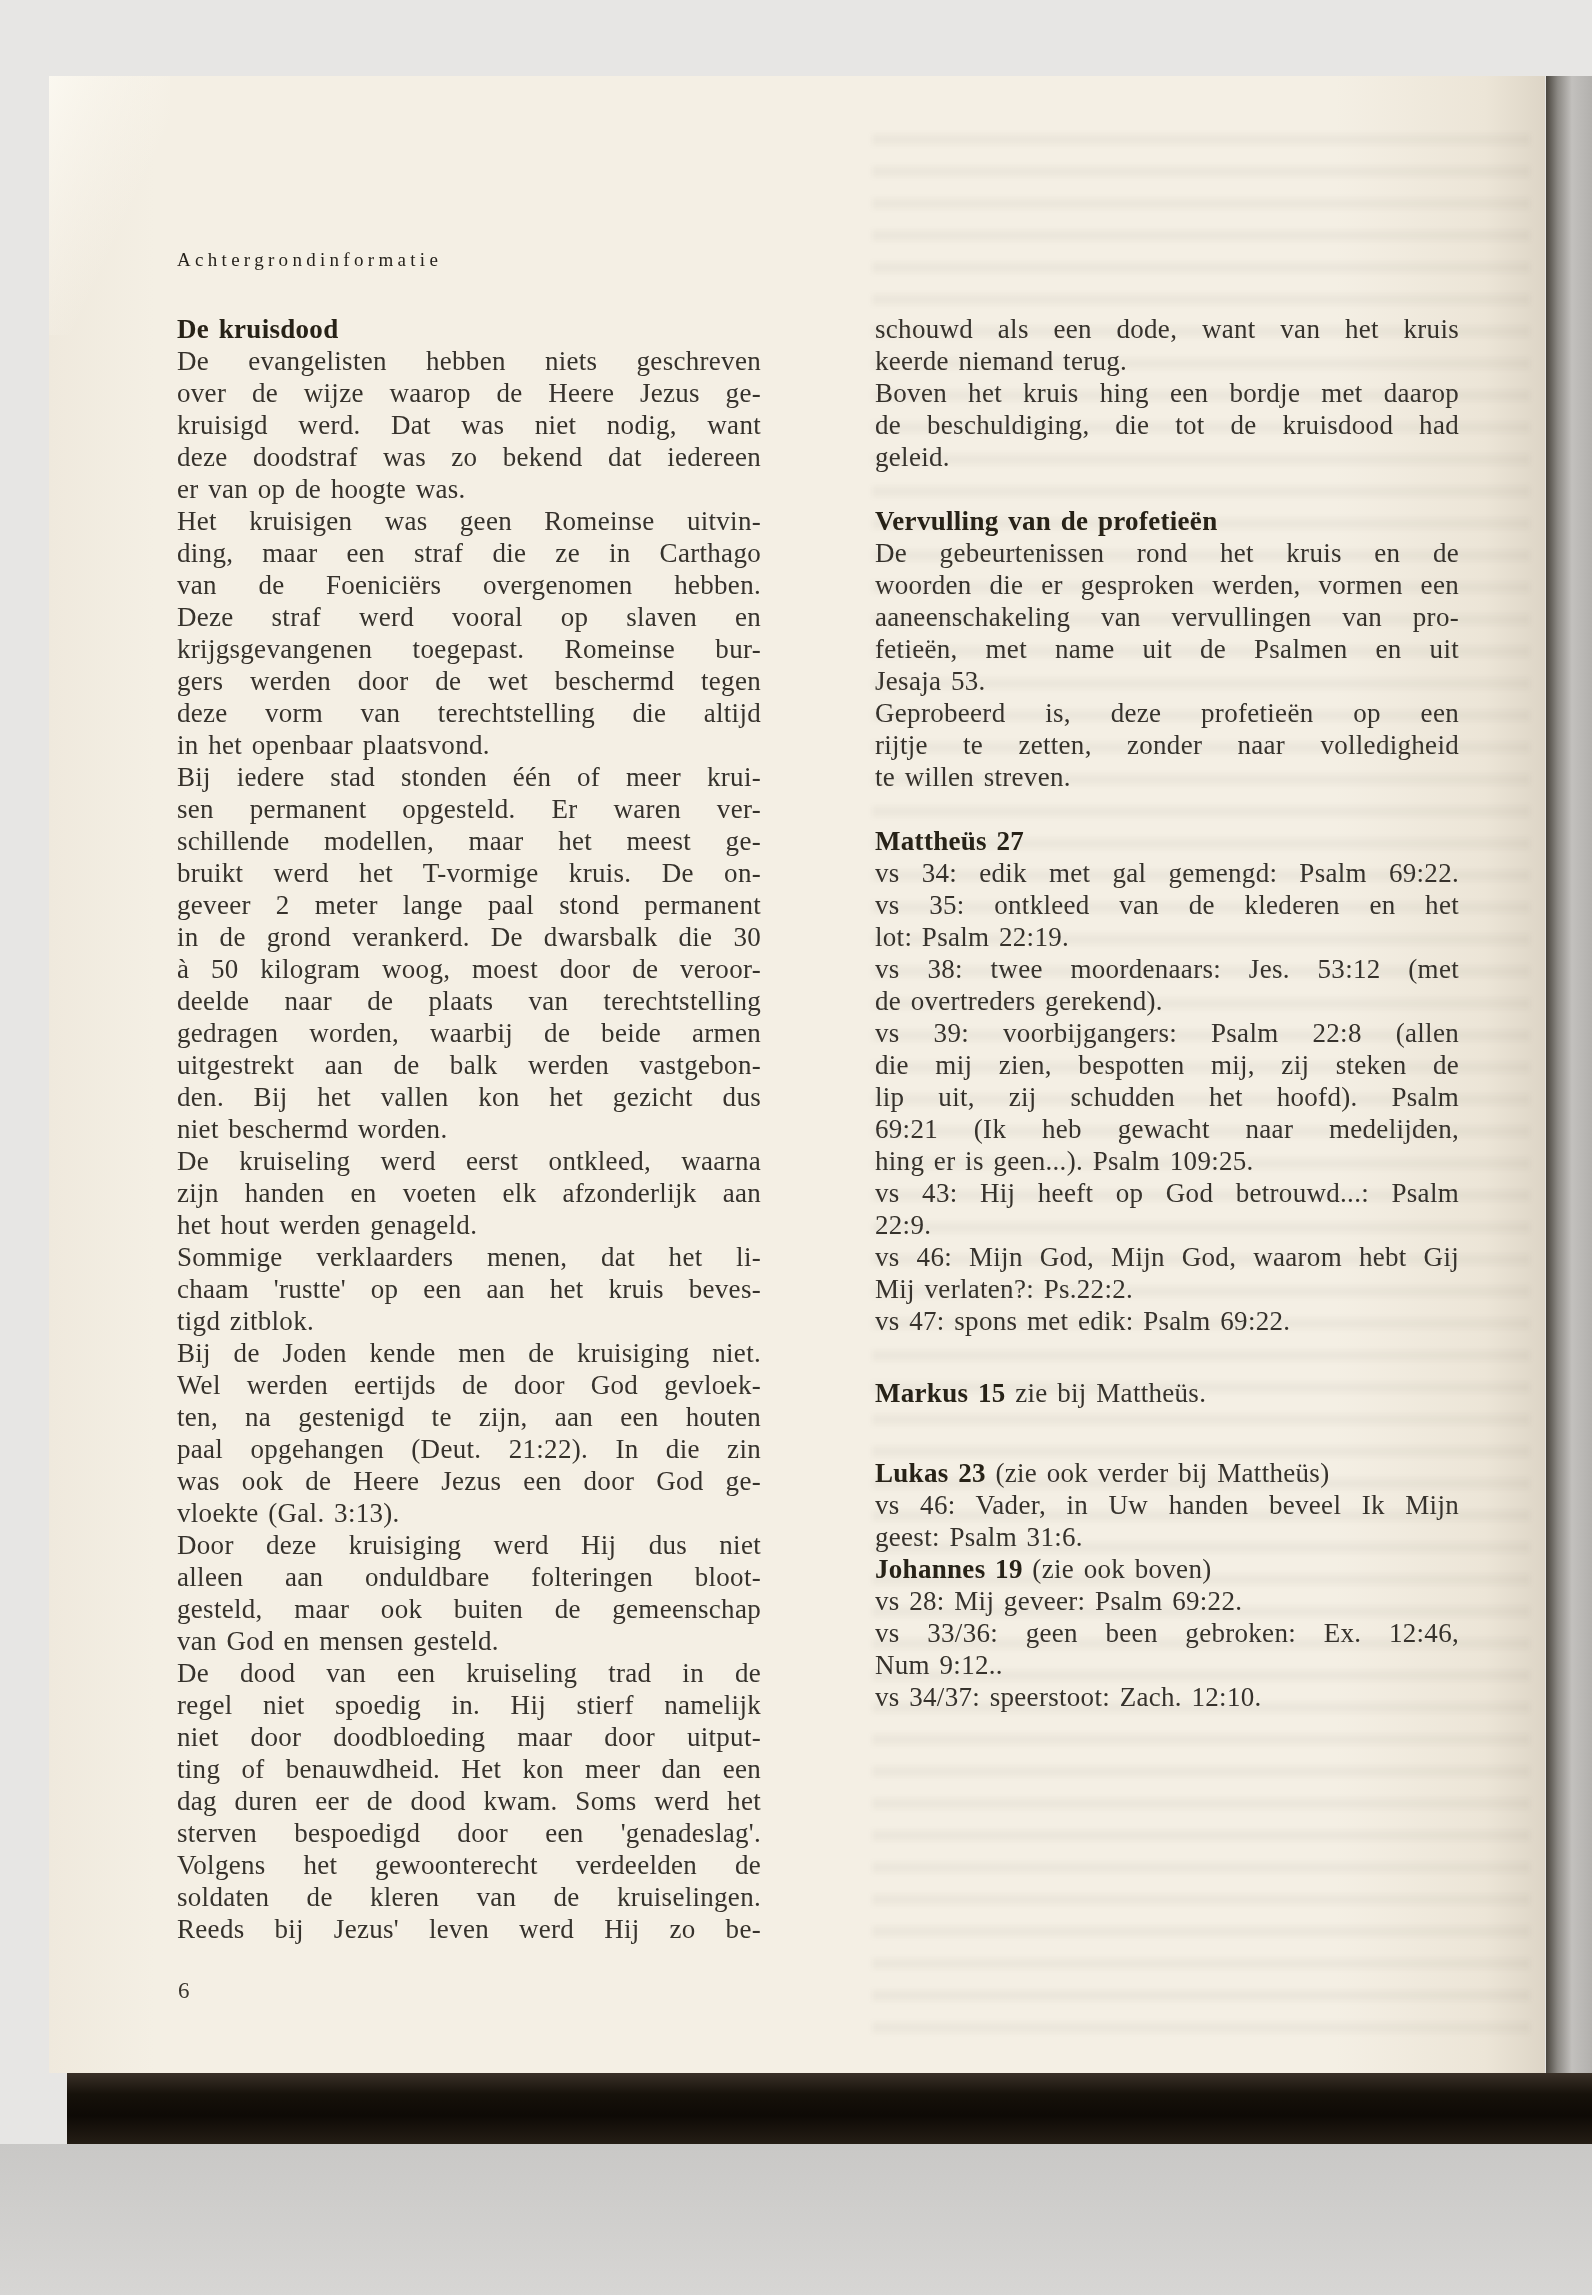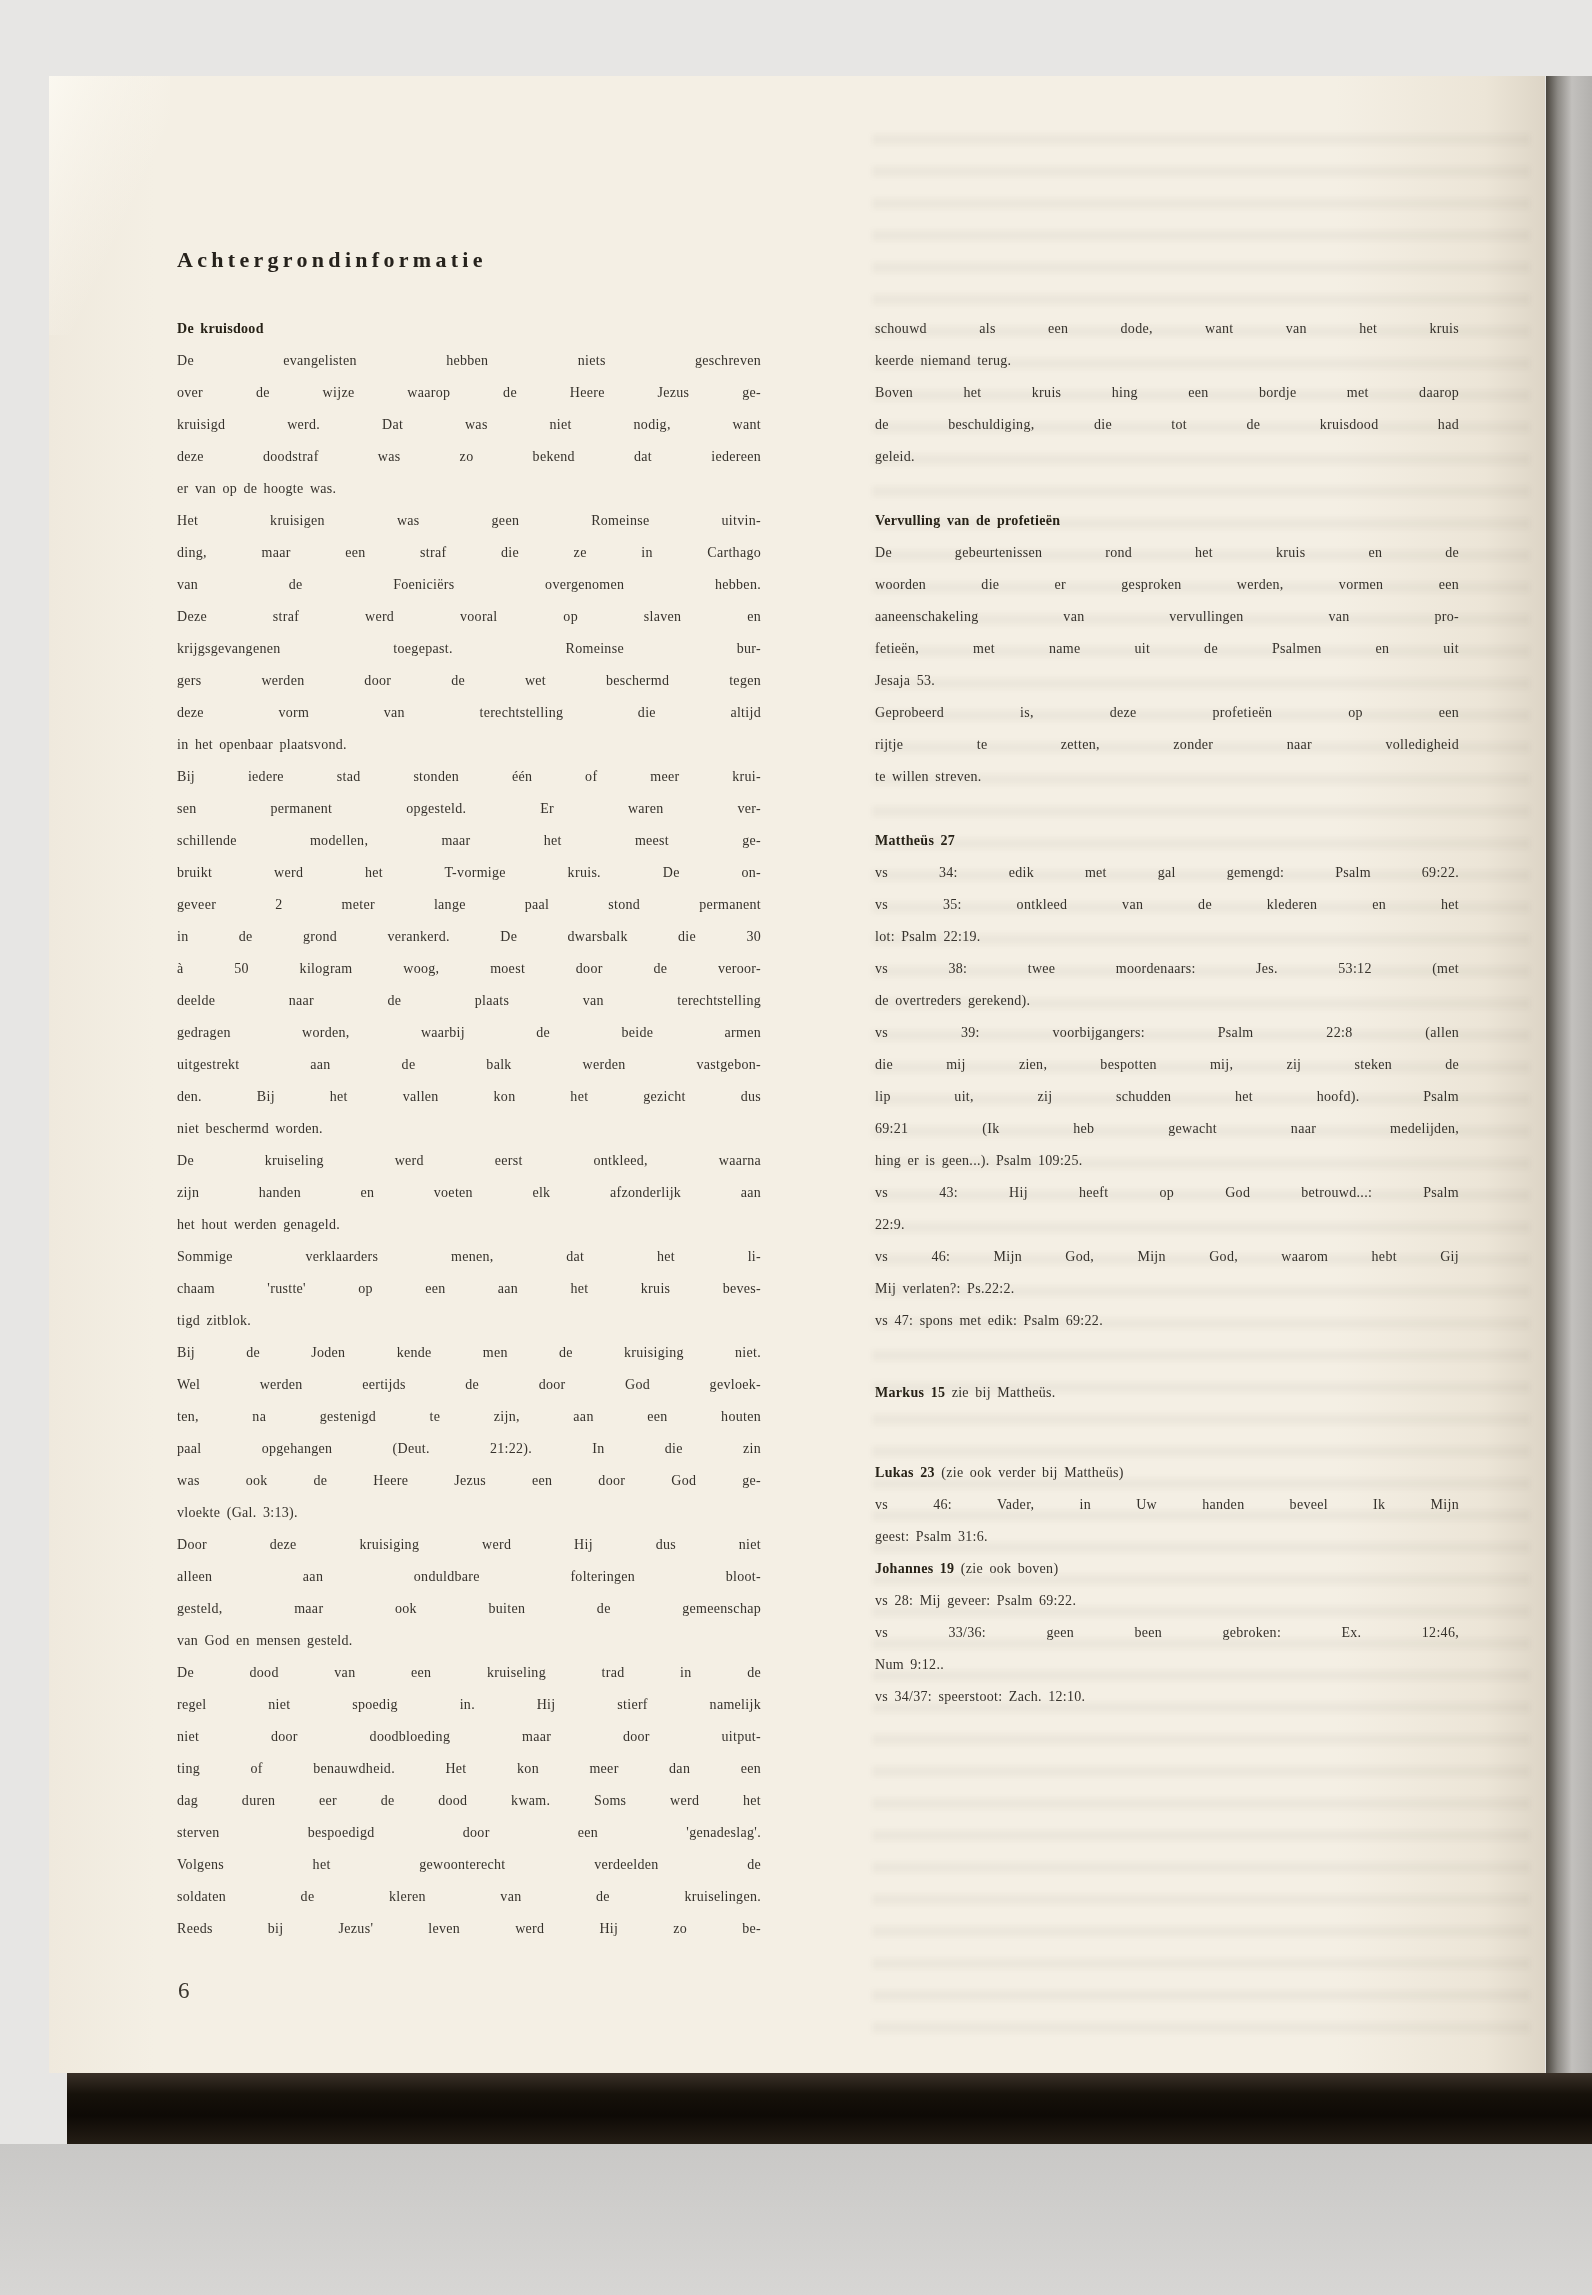--- a/index.html
+++ b/index.html
@@ -20,26 +20,26 @@
   .ghost{
     position:absolute;left:55%;top:2%;width:44%;height:96%;
     background:repeating-linear-gradient(0deg,
       rgba(105,98,86,0.05) 0px, rgba(105,98,86,0.05) 11.2px,
       rgba(0,0,0,0) 11.2px, rgba(0,0,0,0) 32px);
     filter:blur(2.6px);
     pointer-events:none;
   }
   .content{position:absolute;left:128px;top:166px;width:1286px;}
   .title{
-    font-size:22px;font-weight:bold;letter-spacing:4.3px;
+    font-size:19px;font-weight:normal;letter-spacing:4.3px;
     color:#26221c;margin:0 0 35px 0;line-height:36px;
   }
   .columns{display:flex;gap:114px;align-items:flex-start;}
   .col{
-    width:584px;font-size:14px;line-height:32px;color:#36322c;
+    width:584px;font-size:27px;line-height:32px;color:#36322c;
     word-spacing:2.6px;letter-spacing:0.3px;
   }
   .block{margin:0;}
   .block.heading .line{font-weight:bold;color:#272217;}
   .line{min-height:32px;text-align:left;}
   .line.j{text-align:justify;text-align-last:justify;}
   .b{font-weight:bold;color:#272217;}
   .page-number{
     position:absolute;left:129px;bottom:69px;
     font-size:23px;color:#3a362f;

